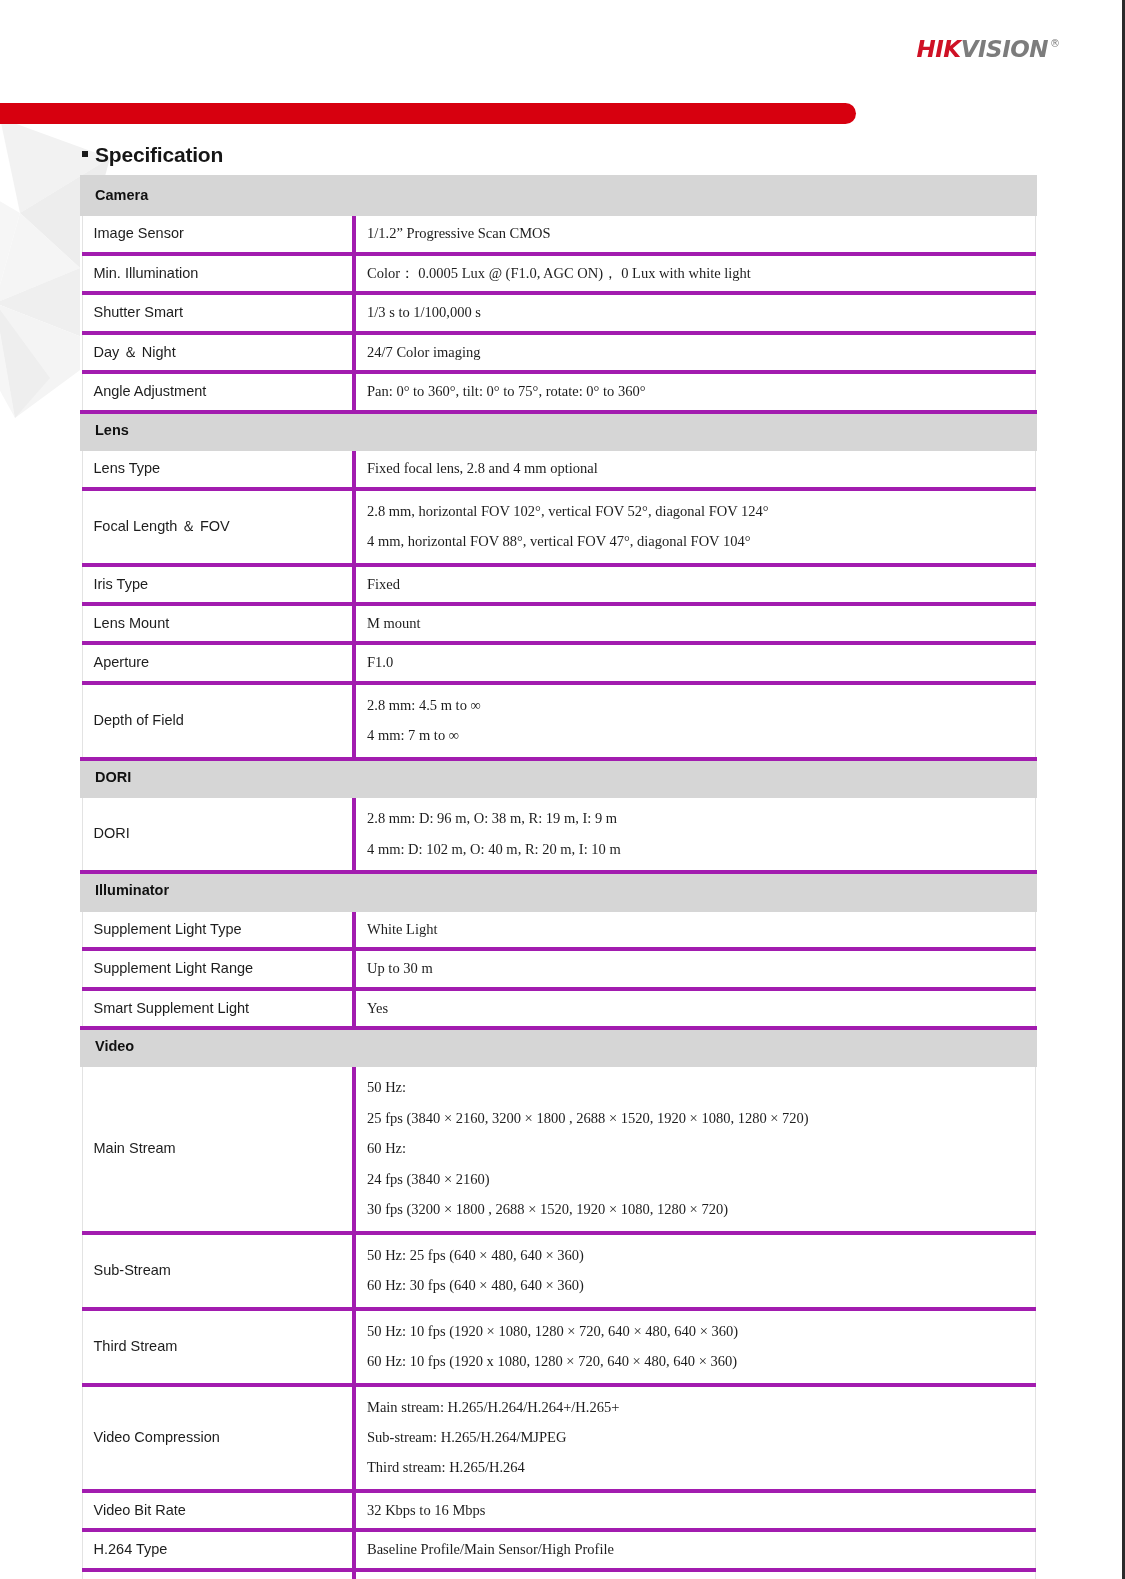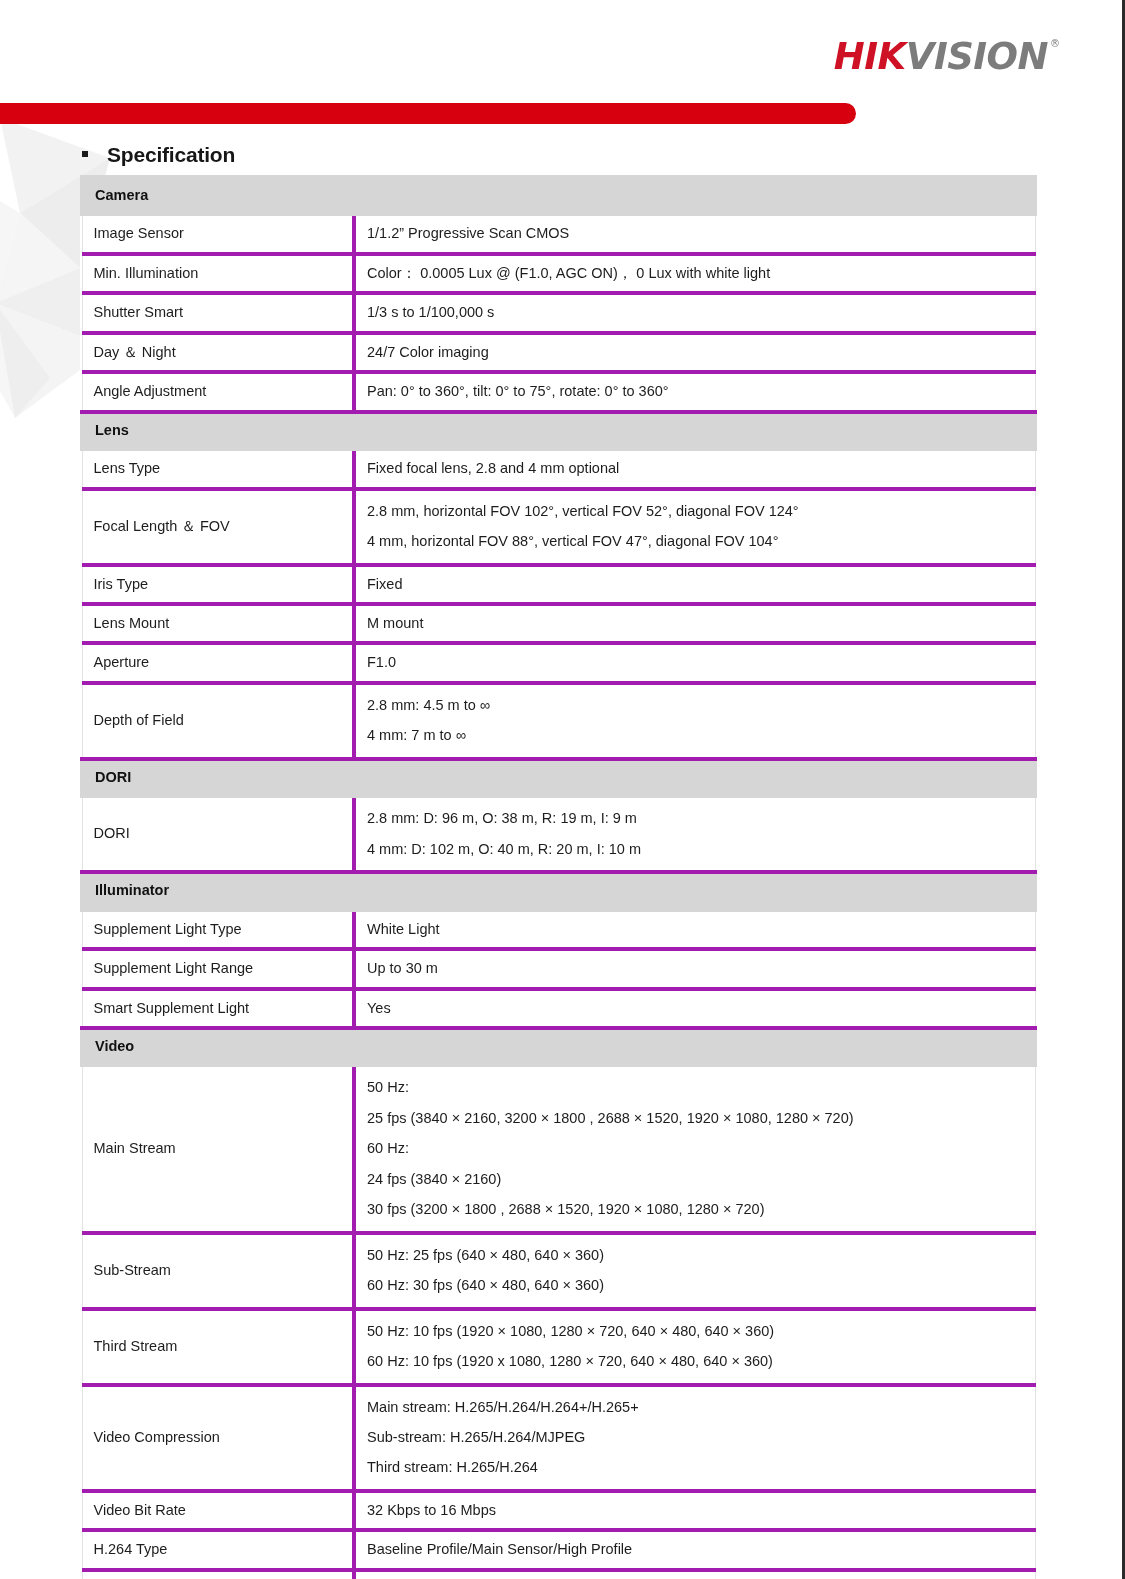--- a/index.html
+++ b/index.html
@@ -39,21 +39,21 @@
     right: 62px; top: 38px;
     z-index: 3;
     display: flex;
     align-items: flex-start;
     line-height: 1;
   }
   .logo-text {
     font-family: "DejaVu Sans", sans-serif;
     font-weight: bold;
     font-style: italic;
-    font-size: 37px;
+    font-size: 23px;
     letter-spacing: -0.5px;
   }
   .logo-hik { color: #cf1125; }
   .logo-vision { color: #7c7c7c; }
   .logo-tm {
     color: #7c7c7c;
     font-size: 10px;
     font-family: "DejaVu Sans", sans-serif;
     margin-left: 2px;
     margin-top: 1px;
@@ -69,21 +69,21 @@
     z-index: 2;
   }
 
   
   .spec-heading {
     position: absolute;
     left: 82px; top: 143px;
     z-index: 3;
     display: flex;
     align-items: center;
-    gap: 19px;
+    gap: 7px;
     font-size: 21px;
     font-weight: bold;
     color: #161616;
     letter-spacing: -0.2px;
   }
   .heading-bullet {
     display: inline-block;
     width: 6px; height: 6px;
     background: #1a1a1a;
     margin-bottom: 2px;
@@ -116,21 +116,21 @@
     border-right: 1px solid #e3e3e3;
   }
   .spec-table tr.section td {
     background: #d6d6d6;
     font-weight: bold;
     color: #111111;
     padding-top: 6px;
     padding-bottom: 6px;
     border-color: #d6d6d6;
   }
-  .spec-table .value .line { display: block; }
+  .spec-table .value .line { display: block; font-family: Liberation Serif, serif; }
   .spec-table .value .line + .line { margin-top: 9px; }
   .spec-table tr.tall td { padding-top: 10px; padding-bottom: 10px; }
 </style>
 </head>
 <body>
 
 <div class="page">
 
   <svg class="watermark" viewBox="0 0 230 360" xmlns="http://www.w3.org/2000/svg" aria-hidden="true">
     <polygon points="40,0 150,40 60,95" fill="#f2f2f2"></polygon>

